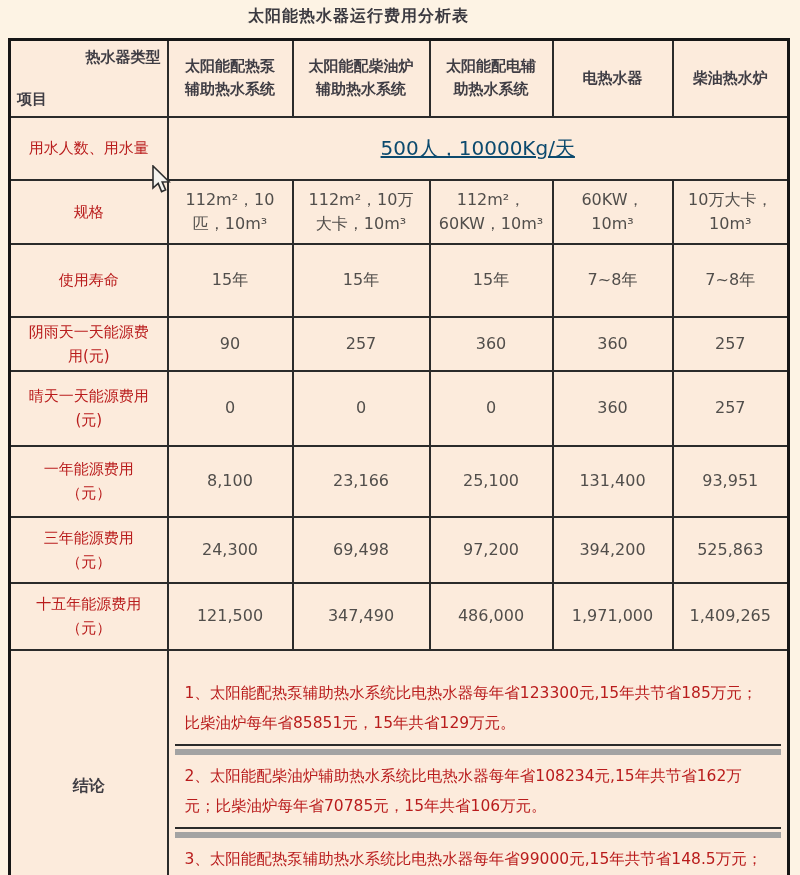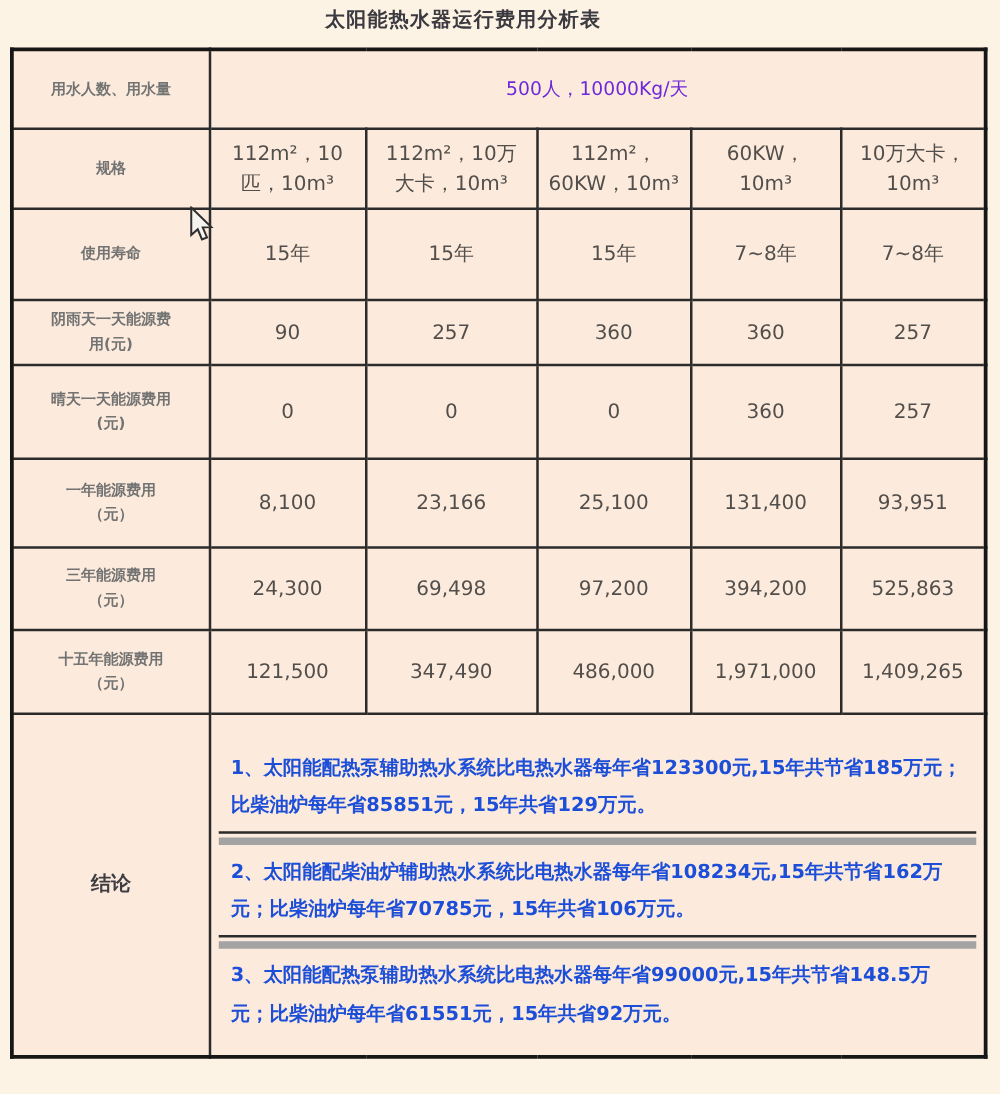--- a/index.html
+++ b/index.html
@@ -6,54 +6,53 @@
   body{
     width:800px;height:875px;position:relative;overflow:hidden;
     background:#fdf3e4;
     font-family:"DejaVu Sans","Liberation Sans",sans-serif;
     color:#45434a;
   }
   .doc-title{
     position:absolute;top:6px;left:0;width:717px;
     text-align:center;font-size:16px;font-weight:bold;color:#3b3a40;
     letter-spacing:1px;
-    padding-left:12px;
   }
   table.cost-table{
     position:absolute;left:8px;top:38px;width:779px;
     border-collapse:collapse;table-layout:fixed;
     background:#fcebdc;
     border:3px solid #161616;
   }
   table.cost-table td, table.cost-table th{
     border:2px solid #2b2b2b;
     padding:2px 6px;
     text-align:center;vertical-align:middle;
     white-space:pre-line;
     overflow:hidden;
   }
   th.col-head{
     font-size:15px;font-weight:bold;color:#3f3d44;line-height:1.55;
   }
   td.corner-cell{position:relative;padding:0;}
   .corner-tr{position:absolute;top:7px;right:6px;font-size:15px;font-weight:bold;color:#3f3d44;}
   .corner-bl{position:absolute;bottom:7px;left:6px;font-size:15px;font-weight:bold;color:#3f3d44;}
-  td.row-label{font-size:12px;font-weight:bold;color:#737373;line-height:1.6;}
+  td.row-label{font-size:15px;font-weight:normal;color:#b91c1c;line-height:1.6;}
   td.cell-value{font-size:16px;color:#514e4b;line-height:1.5;}
-  td.span-value{font-size:15px;color:#6d28d9;}
+  td.span-value{font-size:20px;color:#0c4a6e;text-decoration:underline;}
   td.conclusion-label{font-size:16px;font-weight:bold;color:#3f3d44;}
   td.conclusion-cell{padding:0;vertical-align:top;}
   .conclusion-items{
     display:flex;flex-direction:column;gap:3px;
     height:230px;box-sizing:border-box;background:#fcebdc;
   }
   .conclusion-item{
     flex:1;display:flex;flex-direction:column;justify-content:center;
     padding:6px 10px;box-sizing:border-box;
-    font-size:15.5px;line-height:1.95;text-align:left;color:#1d4ed8;font-weight:bold;
+    font-size:15.5px;line-height:1.95;text-align:left;color:#b91c1c;
   }
   .conclusion-item:not(:last-child){border-bottom:2px solid #2b2b2b;}
   .conclusion-item:not(:first-child){border-top:6px solid #a3a3a3;}
   .mouse-cursor{
     position:absolute;left:150px;top:165px;width:22px;height:32px;z-index:5;
   }
 </style>
 </head>
 <body>
 
@@ -62,20 +61,34 @@
 <table class="cost-table">
   <colgroup>
     <col style="width:158px">
       <col style="width:125px">
       <col style="width:137px">
     <col style="width:123px">
       <col style="width:120px">
       <col style="width:116px">
   </colgroup>
   <tbody>
+      <tr style="height:77px">
+    <td class="corner-cell">
+      <span class="corner-tr">热水器类型</span>
+      <span class="corner-bl">项目</span>
+    </td>
+    <th class="col-head">太阳能配热泵
+辅助热水系统</th>
+    <th class="col-head">太阳能配柴油炉
+辅助热水系统</th>
+    <th class="col-head">太阳能配电辅
+助热水系统</th>
+    <th class="col-head">电热水器</th>
+    <th class="col-head">柴油热水炉</th>
+  </tr>
   <tr style="height:63px">
     <td class="row-label">用水人数、用水量</td>
     <td class="span-value" colspan="5">500人，10000Kg/天</td>
   </tr>
   <tr style="height:64px">
     <td class="row-label">规格</td>
     <td class="cell-value">112m²，10
 匹，10m³</td>
     <td class="cell-value">112m²，10万
 大卡，10m³</td>

